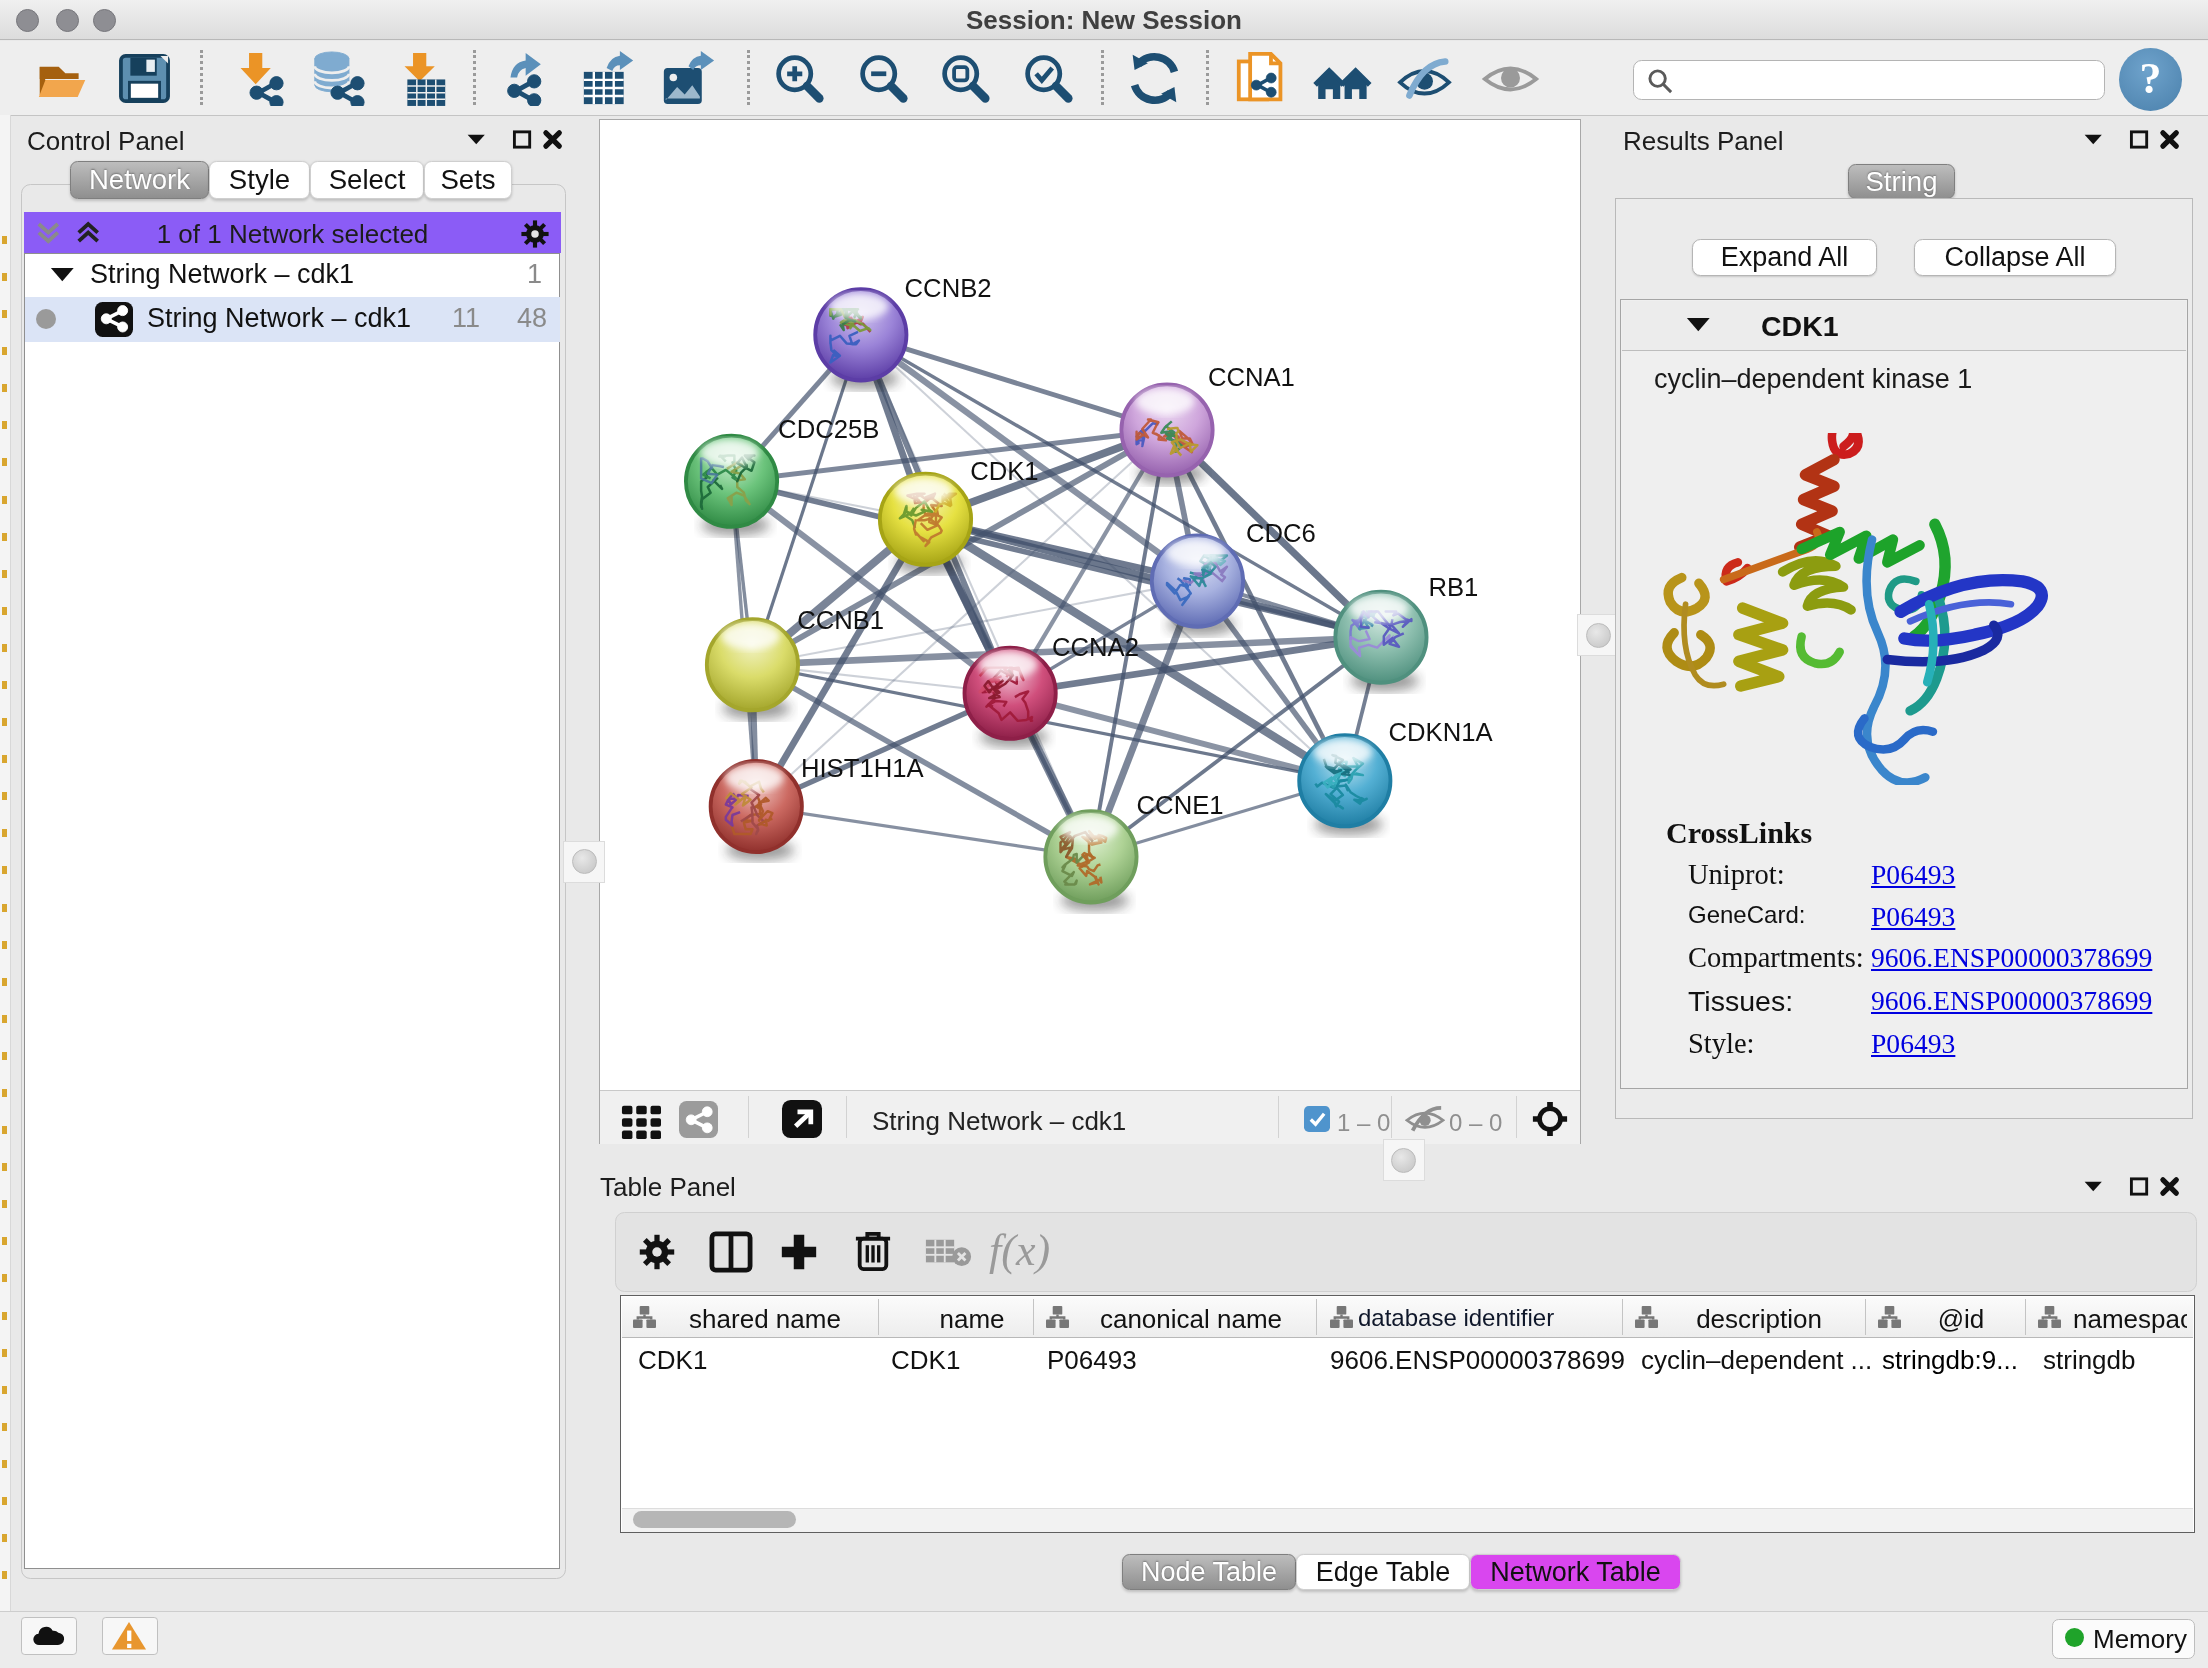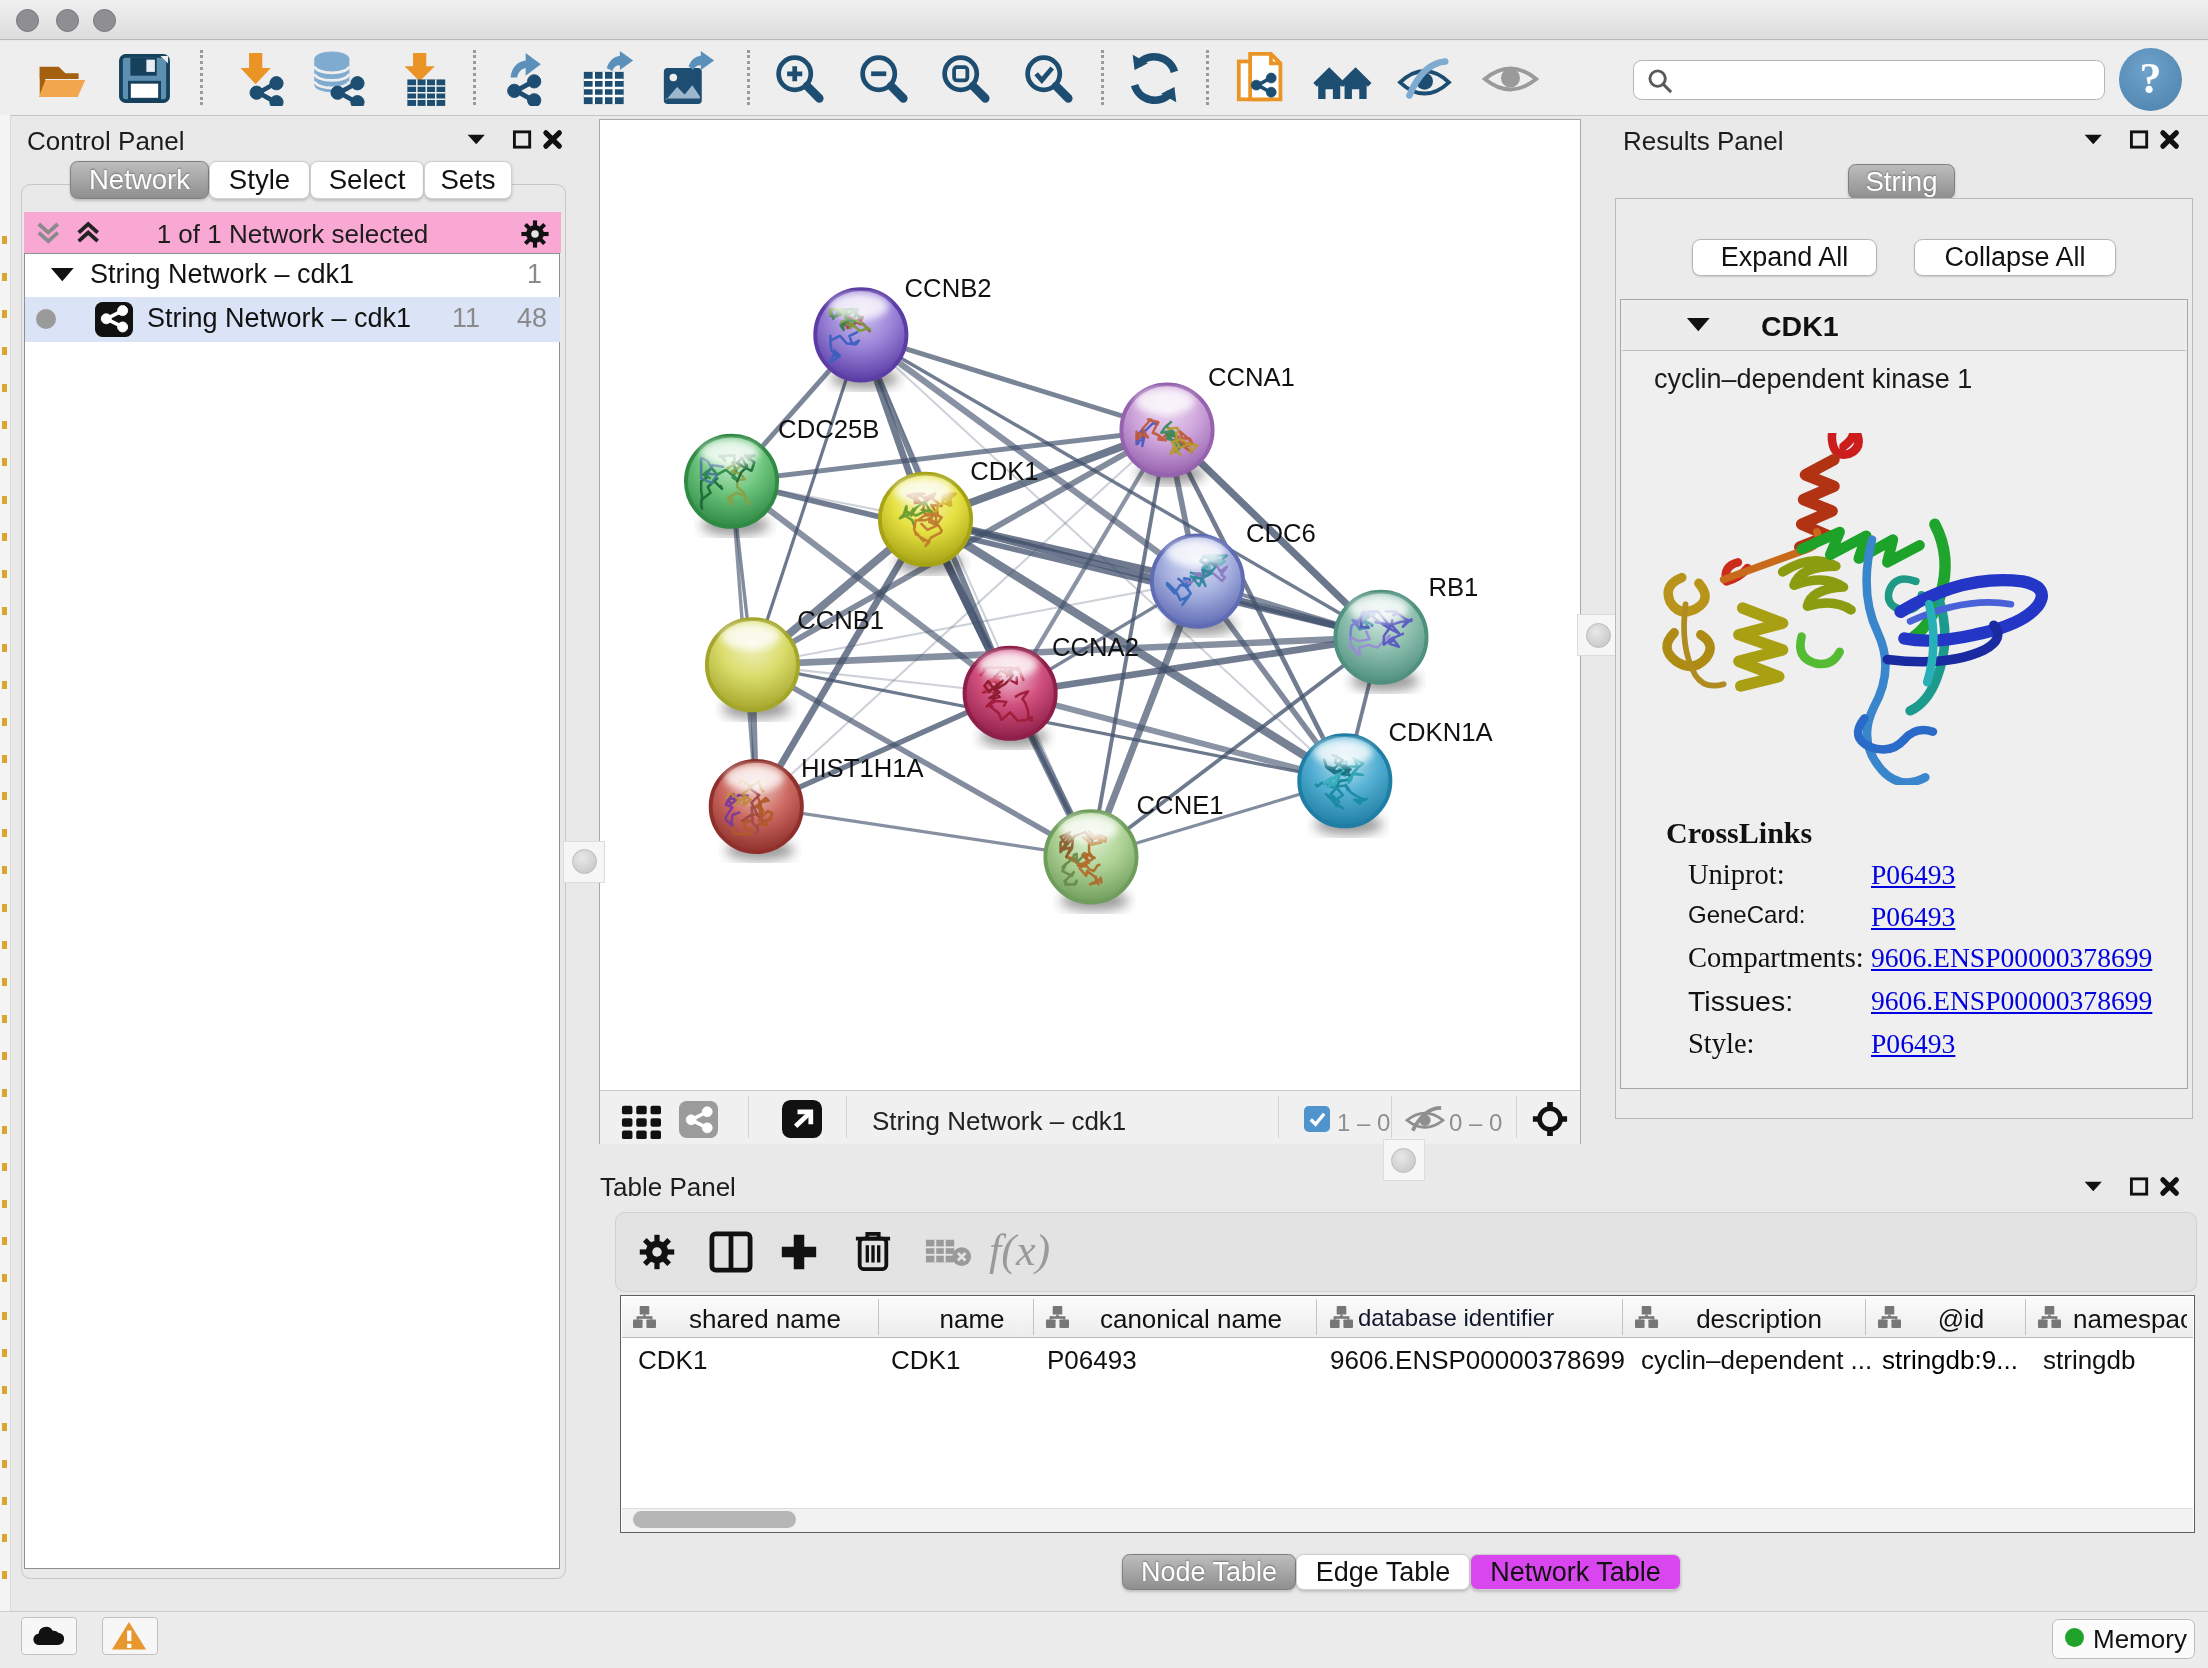--- a/index.html
+++ b/index.html
@@ -5,20 +5,21 @@
 body{width:2208px;height:1668px;position:relative;overflow:hidden;
  font-family:"Liberation Sans",sans-serif;background:#e9e9e9;}
 .abs{position:absolute;}
 .panellabel{font-size:26px;color:#1c1c1c;}
 </style></head><body>
 
 <div class="abs" style="left:0;top:0;width:2208px;height:39px;background:linear-gradient(#f0f0f0,#dcdcdc);border-bottom:1.9px solid #b8b8b8;">
     <div class="abs" style="left:16px;top:8.6px;width:21px;height:21px;border-radius:50%;background:#8e8e93;border:1px solid #77777c;"></div>
     <div class="abs" style="left:56px;top:8.6px;width:21px;height:21px;border-radius:50%;background:#8e8e93;border:1px solid #77777c;"></div>
     <div class="abs" style="left:93px;top:8.6px;width:21px;height:21px;border-radius:50%;background:#8e8e93;border:1px solid #77777c;"></div>
+    <div style="text-align:center;font-size:26px;font-weight:bold;color:#3f3f3f;padding-top:4.8px;">Session: New Session</div>
   </div>
 <div class="abs" style="left:0;top:41px;width:2208px;height:74px;background:#eeeeee;border-bottom:1.9px solid #c4c4c4;"></div>
 <svg class="abs" style="left:35px;top:55px" width="55" height="48" viewBox="0 0 58 50">
     <path d="M5 12 h20 l7 7 h14 v6 h-41 z" fill="#a5600f"></path>
 <path d="M5 12 v30 l6 0 5 -16 h-5 z" fill="#a5600f"></path>
 <path d="M11 26 h42 l-8 18 h-41 z" fill="#f2a64d"></path>
   </svg>
 <svg class="abs" style="left:119px;top:54px" width="51" height="49" viewBox="0 0 54 52">
     <rect x="2" y="2" width="50" height="48" rx="5" fill="#5d8fb0" stroke="#16405c" stroke-width="4"></rect>
     <path d="M44 2 l8 8 v-8 z" fill="#eee"></path>
@@ -207,21 +208,21 @@
 <svg class="abs" style="left:460px;top:127px" width="105" height="25" viewBox="0 0 110 26">
     <path d="M8 8 l18 0 -9 10 z" fill="#111"></path>
     <rect x="57" y="5" width="16" height="16" fill="none" stroke="#111" stroke-width="3"></rect>
     <path d="M90 6 l14 14 M104 6 l-14 14" stroke="#111" stroke-width="5.5" stroke-linecap="round"></path>
   </svg>
 <div class="abs" style="left:21px;top:184px;width:543px;height:1393px;background:#e9e9e9;border:1px solid #c6c6c6;border-radius:9.5px;"></div>
 <div class="abs" style="left:70px;top:161px;width:139px;height:38px;background:linear-gradient(#bdbdbd,#8f8f8f);color:#fff;border:1px solid #7f7f7f;text-shadow:0 -1px 1.9px rgba(0,0,0,.35);border-radius:7.6px;box-sizing:border-box;text-align:center;font-size:27.6px;line-height:36px;box-shadow:0 1.9px 2.9px rgba(0,0,0,.18);">Network</div>
 <div class="abs" style="left:209px;top:161px;width:101px;height:38px;background:#fff;color:#111;border:1px solid #cfcfcf;border-radius:7.6px;box-sizing:border-box;text-align:center;font-size:27.6px;line-height:36px;box-shadow:0 1.9px 2.9px rgba(0,0,0,.18);">Style</div>
 <div class="abs" style="left:310px;top:161px;width:114px;height:38px;background:#fff;color:#111;border:1px solid #cfcfcf;border-radius:7.6px;box-sizing:border-box;text-align:center;font-size:27.6px;line-height:36px;box-shadow:0 1.9px 2.9px rgba(0,0,0,.18);">Select</div>
 <div class="abs" style="left:424px;top:161px;width:88px;height:38px;background:#fff;color:#111;border:1px solid #cfcfcf;border-radius:7.6px;box-sizing:border-box;text-align:center;font-size:27.6px;line-height:36px;box-shadow:0 1.9px 2.9px rgba(0,0,0,.18);">Sets</div>
-<div class="abs" style="left:24px;top:212px;width:537px;height:41px;background:#f9a8d4;">
+<div class="abs" style="left:24px;top:212px;width:537px;height:41px;background:#8b5cf6;">
     <svg class="abs" style="left:11.4px;top:7.6px" width="95" height="27" viewBox="0 0 100 28">
       <path d="M4 4 l10 9 10 -9 M4 13 l10 9 10 -9" stroke="#8a8a8a" stroke-width="4" fill="none"></path>
       <path d="M46 13 l10 -9 10 9 M46 22 l10 -9 10 9" stroke="#222" stroke-width="4" fill="none"></path>
     </svg>
     <div class="abs" style="left:0;top:6.7px;width:100%;text-align:center;font-size:26px;color:#1c1c1c;">1 of 1 Network selected</div>
   </div>
 <svg class="abs" style="left:520px;top:219px" width="30" height="30" viewBox="0 0 32 32">
     <g fill="#111">
       <circle cx="16" cy="16" r="9.5"></circle>
       <rect x="13.8" y="1.5" width="4.4" height="6" transform="rotate(0 16 16)"></rect>

